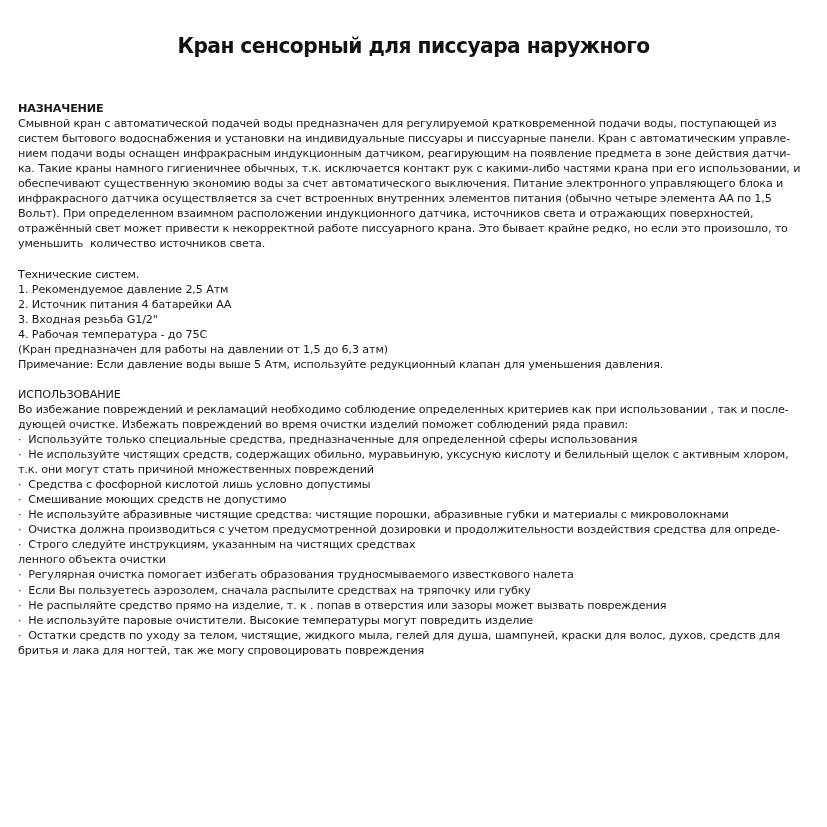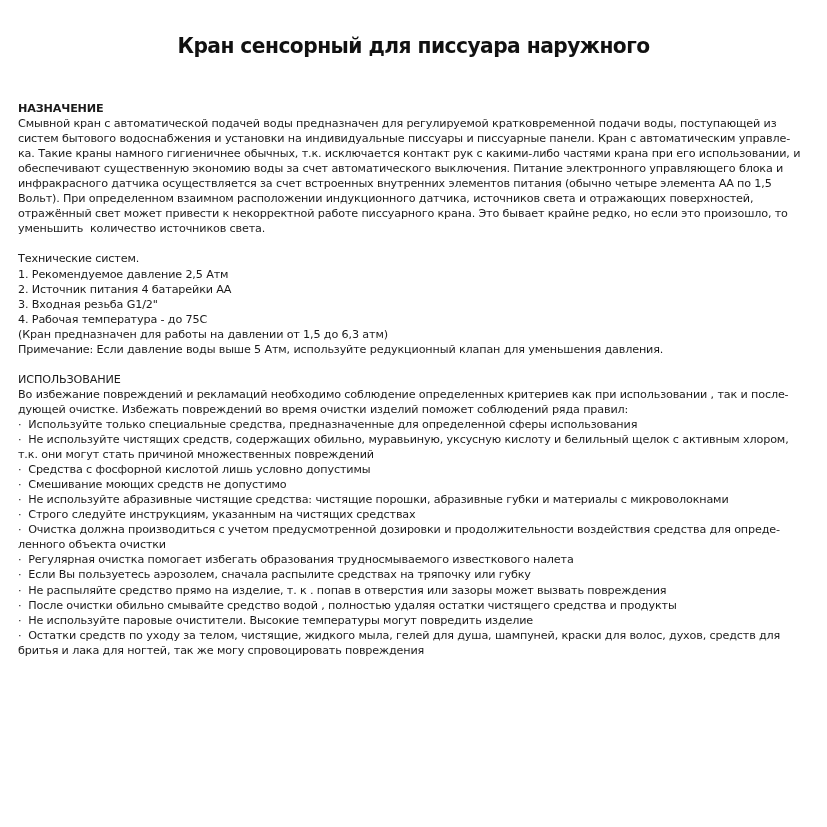--- a/index.html
+++ b/index.html
@@ -14,20 +14,21 @@
 <body>
 
 <h1 class="title" style="margin:0;">Кран сенсорный для писсуара наружного</h1>
 
 <div class="content">
   <section>
     <span class="line bold">НАЗНАЧЕНИЕ</span>
     <div>
       <span class="line">Смывной кран с автоматической подачей воды предназначен для регулируемой кратковременной подачи воды, поступающей из</span>
       <span class="line">систем бытового водоснабжения и установки на индивидуальные писсуары и писсуарные панели. Кран с автоматическим управле-</span>
+      <span class="line">нием подачи воды оснащен инфракрасным индукционным датчиком, реагирующим на появление предмета в зоне действия датчи-</span>
       <span class="line">ка. Такие краны намного гигиеничнее обычных, т.к. исключается контакт рук с какими-либо частями крана при его использовании, и</span>
       <span class="line">обеспечивают существенную экономию воды за счет автоматического выключения. Питание электронного управляющего блока и</span>
       <span class="line">инфракрасного датчика осуществляется за счет встроенных внутренних элементов питания (обычно четыре элемента АА по 1,5</span>
       <span class="line">Вольт). При определенном взаимном расположении индукционного датчика, источников света и отражающих поверхностей,</span>
       <span class="line">отражённый свет может привести к некорректной работе писсуарного крана. Это бывает крайне редко, но если это произошло, то</span>
       <span class="line">уменьшить  количество источников света.</span>
     </div>
   </section>
 
   <span class="gap"></span>
@@ -47,24 +48,23 @@
   <section>
     <span class="line">ИСПОЛЬЗОВАНИЕ</span>
     <span class="line">Во избежание повреждений и рекламаций необходимо соблюдение определенных критериев как при использовании , так и после-</span>
     <span class="line">дующей очистке. Избежать повреждений во время очистки изделий поможет соблюдений ряда правил:</span>
     <span class="line">·  Используйте только специальные средства, предназначенные для определенной сферы использования</span>
     <span class="line">·  Не используйте чистящих средств, содержащих обильно, муравьиную, уксусную кислоту и белильный щелок с активным хлором,</span>
     <span class="line">т.к. они могут стать причиной множественных повреждений</span>
     <span class="line">·  Средства с фосфорной кислотой лишь условно допустимы</span>
     <span class="line">·  Смешивание моющих средств не допустимо</span>
     <span class="line">·  Не используйте абразивные чистящие средства: чистящие порошки, абразивные губки и материалы с микроволокнами</span>
+    <span class="line">·  Очистка должна производиться с учетом предусмотренной дозировки и продолжительности воздействия средства для опреде-</span>
     <span class="line">·  Строго следуйте инструкциям, указанным на чистящих средствах</span>
-    <span class="line">·  Очистка должна производиться с учетом предусмотренной дозировки и продолжительности воздействия средства для опреде-</span>
     <span class="line">ленного объекта очистки</span>
     <span class="line">·  Регулярная очистка помогает избегать образования трудносмываемого известкового налета</span>
     <span class="line">·  Если Вы пользуетесь аэрозолем, сначала распылите средствах на тряпочку или губку</span>
     <span class="line">·  Не распыляйте средство прямо на изделие, т. к . попав в отверстия или зазоры может вызвать повреждения</span>
-    <span class="line">·  После очистки обильно смывайте средство водой , полностью удаляя остатки чистящего средства и продукты</span>
     <span class="line">·  Не используйте паровые очистители. Высокие температуры могут повредить изделие</span>
     <span class="line">·  Остатки средств по уходу за телом, чистящие, жидкого мыла, гелей для душа, шампуней, краски для волос, духов, средств для</span>
     <span class="line">бритья и лака для ногтей, так же могу спровоцировать повреждения</span>
   </section>
 </div>
 
 </body></html>

